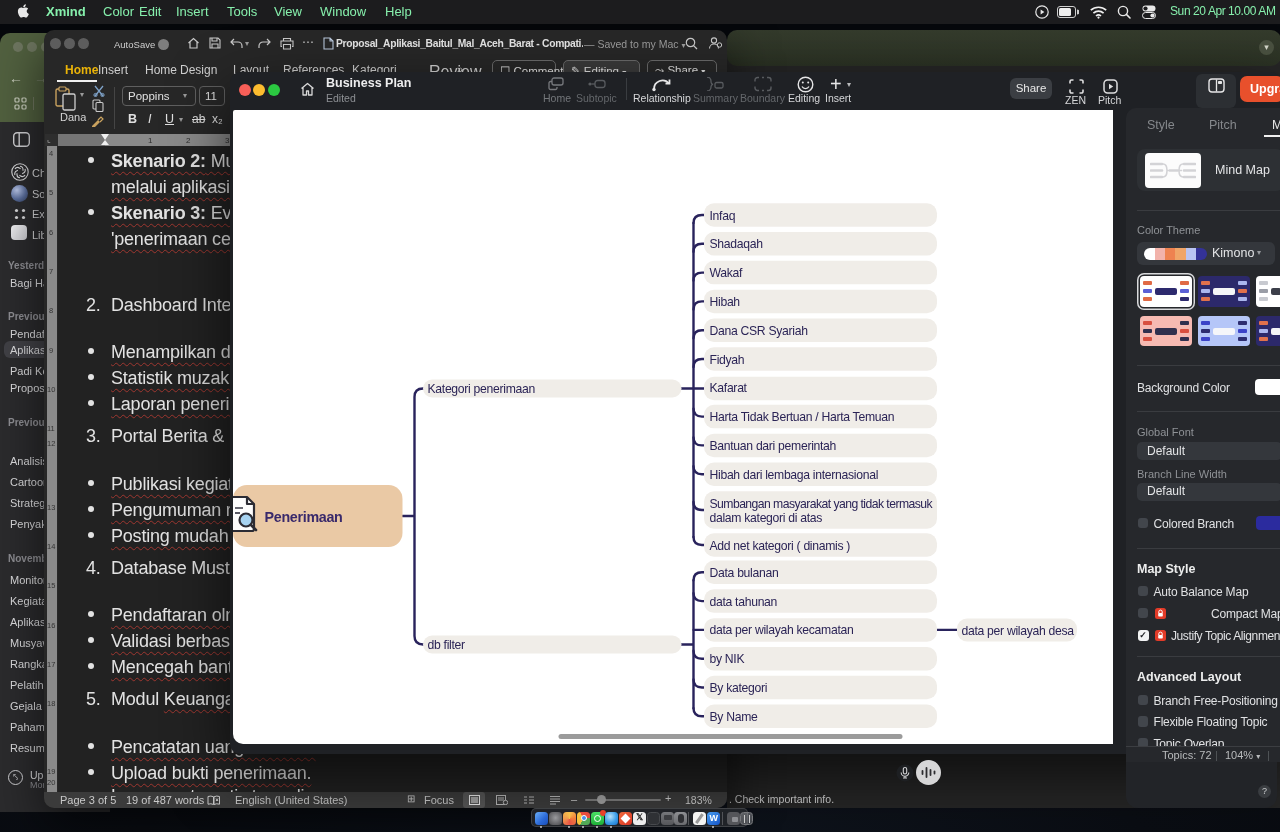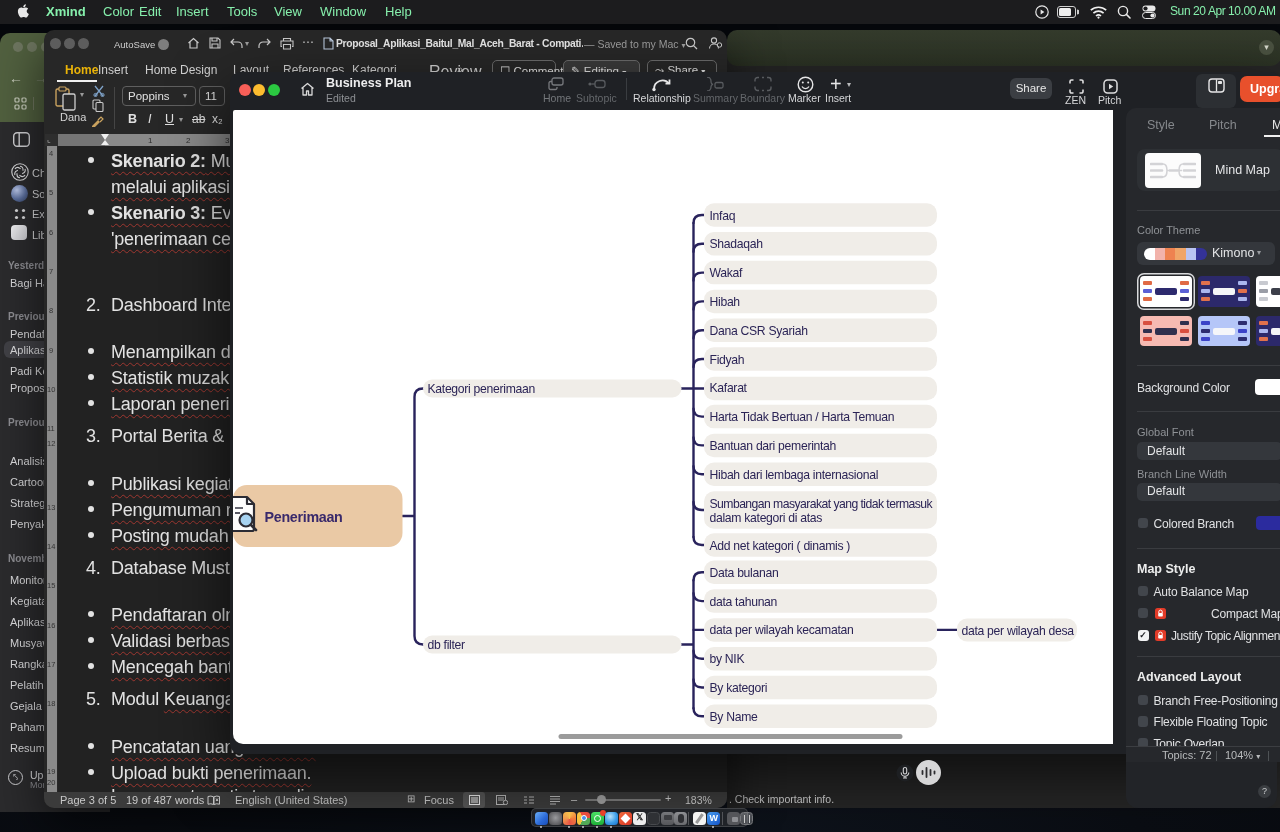--- a/index.html
+++ b/index.html
@@ -413,21 +413,21 @@
       <line x1="8" y1="1.5" x2="10" y2="1.5" stroke="#585b5f" stroke-width="1.4"></line>
       <line x1="8" y1="14.5" x2="10" y2="14.5" stroke="#585b5f" stroke-width="1.4"></line>
     </svg>
   <div class="lab" style="left:510px;top:20px;font-size:10.5px;color:#64676b;">Boundary</div>
   <svg class="abs" style="left:567px;top:4px;" width="17" height="17" viewBox="0 0 17 17">
       <circle cx="8.5" cy="8.5" r="7.3" fill="none" stroke="#e6e6e7" stroke-width="1.4"></circle>
       <circle cx="5.8" cy="6.5" r="1" fill="#e6e6e7"></circle>
       <circle cx="11.2" cy="6.5" r="1" fill="#e6e6e7"></circle>
       <path d="M5 10.5 a4 4 0 0 0 7 0" fill="none" stroke="#e6e6e7" stroke-width="1.3"></path>
     </svg>
-  <div class="lab" style="left:558px;top:20px;font-size:10.5px;color:#d6d7d9;">Marker</div>
+  <div class="lab" style="left:558px;top:20px;font-size:10.5px;color:#d6d7d9;">Editing</div>
   <div class="lab" style="left:600px;top:1px;font-size:20px;font-weight:300;color:#e6e6e7;">+</div>
   <div class="lab" style="left:617px;top:8px;font-size:8px;color:#b9babc;">▾</div>
   <div class="lab" style="left:595px;top:20px;font-size:10.5px;color:#d6d7d9;">Insert</div>
   <div class="abs" style="left:780px;top:6px;width:42px;height:21px;background:#3b3e43;border-radius:6px;color:#e8e8e8;font-size:11.5px;text-align:center;line-height:21px;">Share</div>
   <svg class="abs" style="left:839px;top:7px;" width="15" height="15" viewBox="0 0 15 15">
       <path d="M1 4.5 V2.5 A1.5 1.5 0 0 1 2.5 1 H4.5 M10.5 1 h2 A1.5 1.5 0 0 1 14 2.5 v2 M14 10.5 v2 a1.5 1.5 0 0 1 -1.5 1.5 h-2 M4.5 14 h-2 A1.5 1.5 0 0 1 1 12.5 v-2" fill="none" stroke="#dededf" stroke-width="1.6"></path>
     </svg>
   <div class="lab" style="left:835px;top:22px;font-size:10.5px;color:#d6d7d9;">ZEN</div>
   <svg class="abs" style="left:873px;top:7px;" width="15" height="15" viewBox="0 0 15 15">
       <rect x="1" y="1" width="13" height="13" rx="3.5" fill="none" stroke="#dededf" stroke-width="1.5"></rect>

